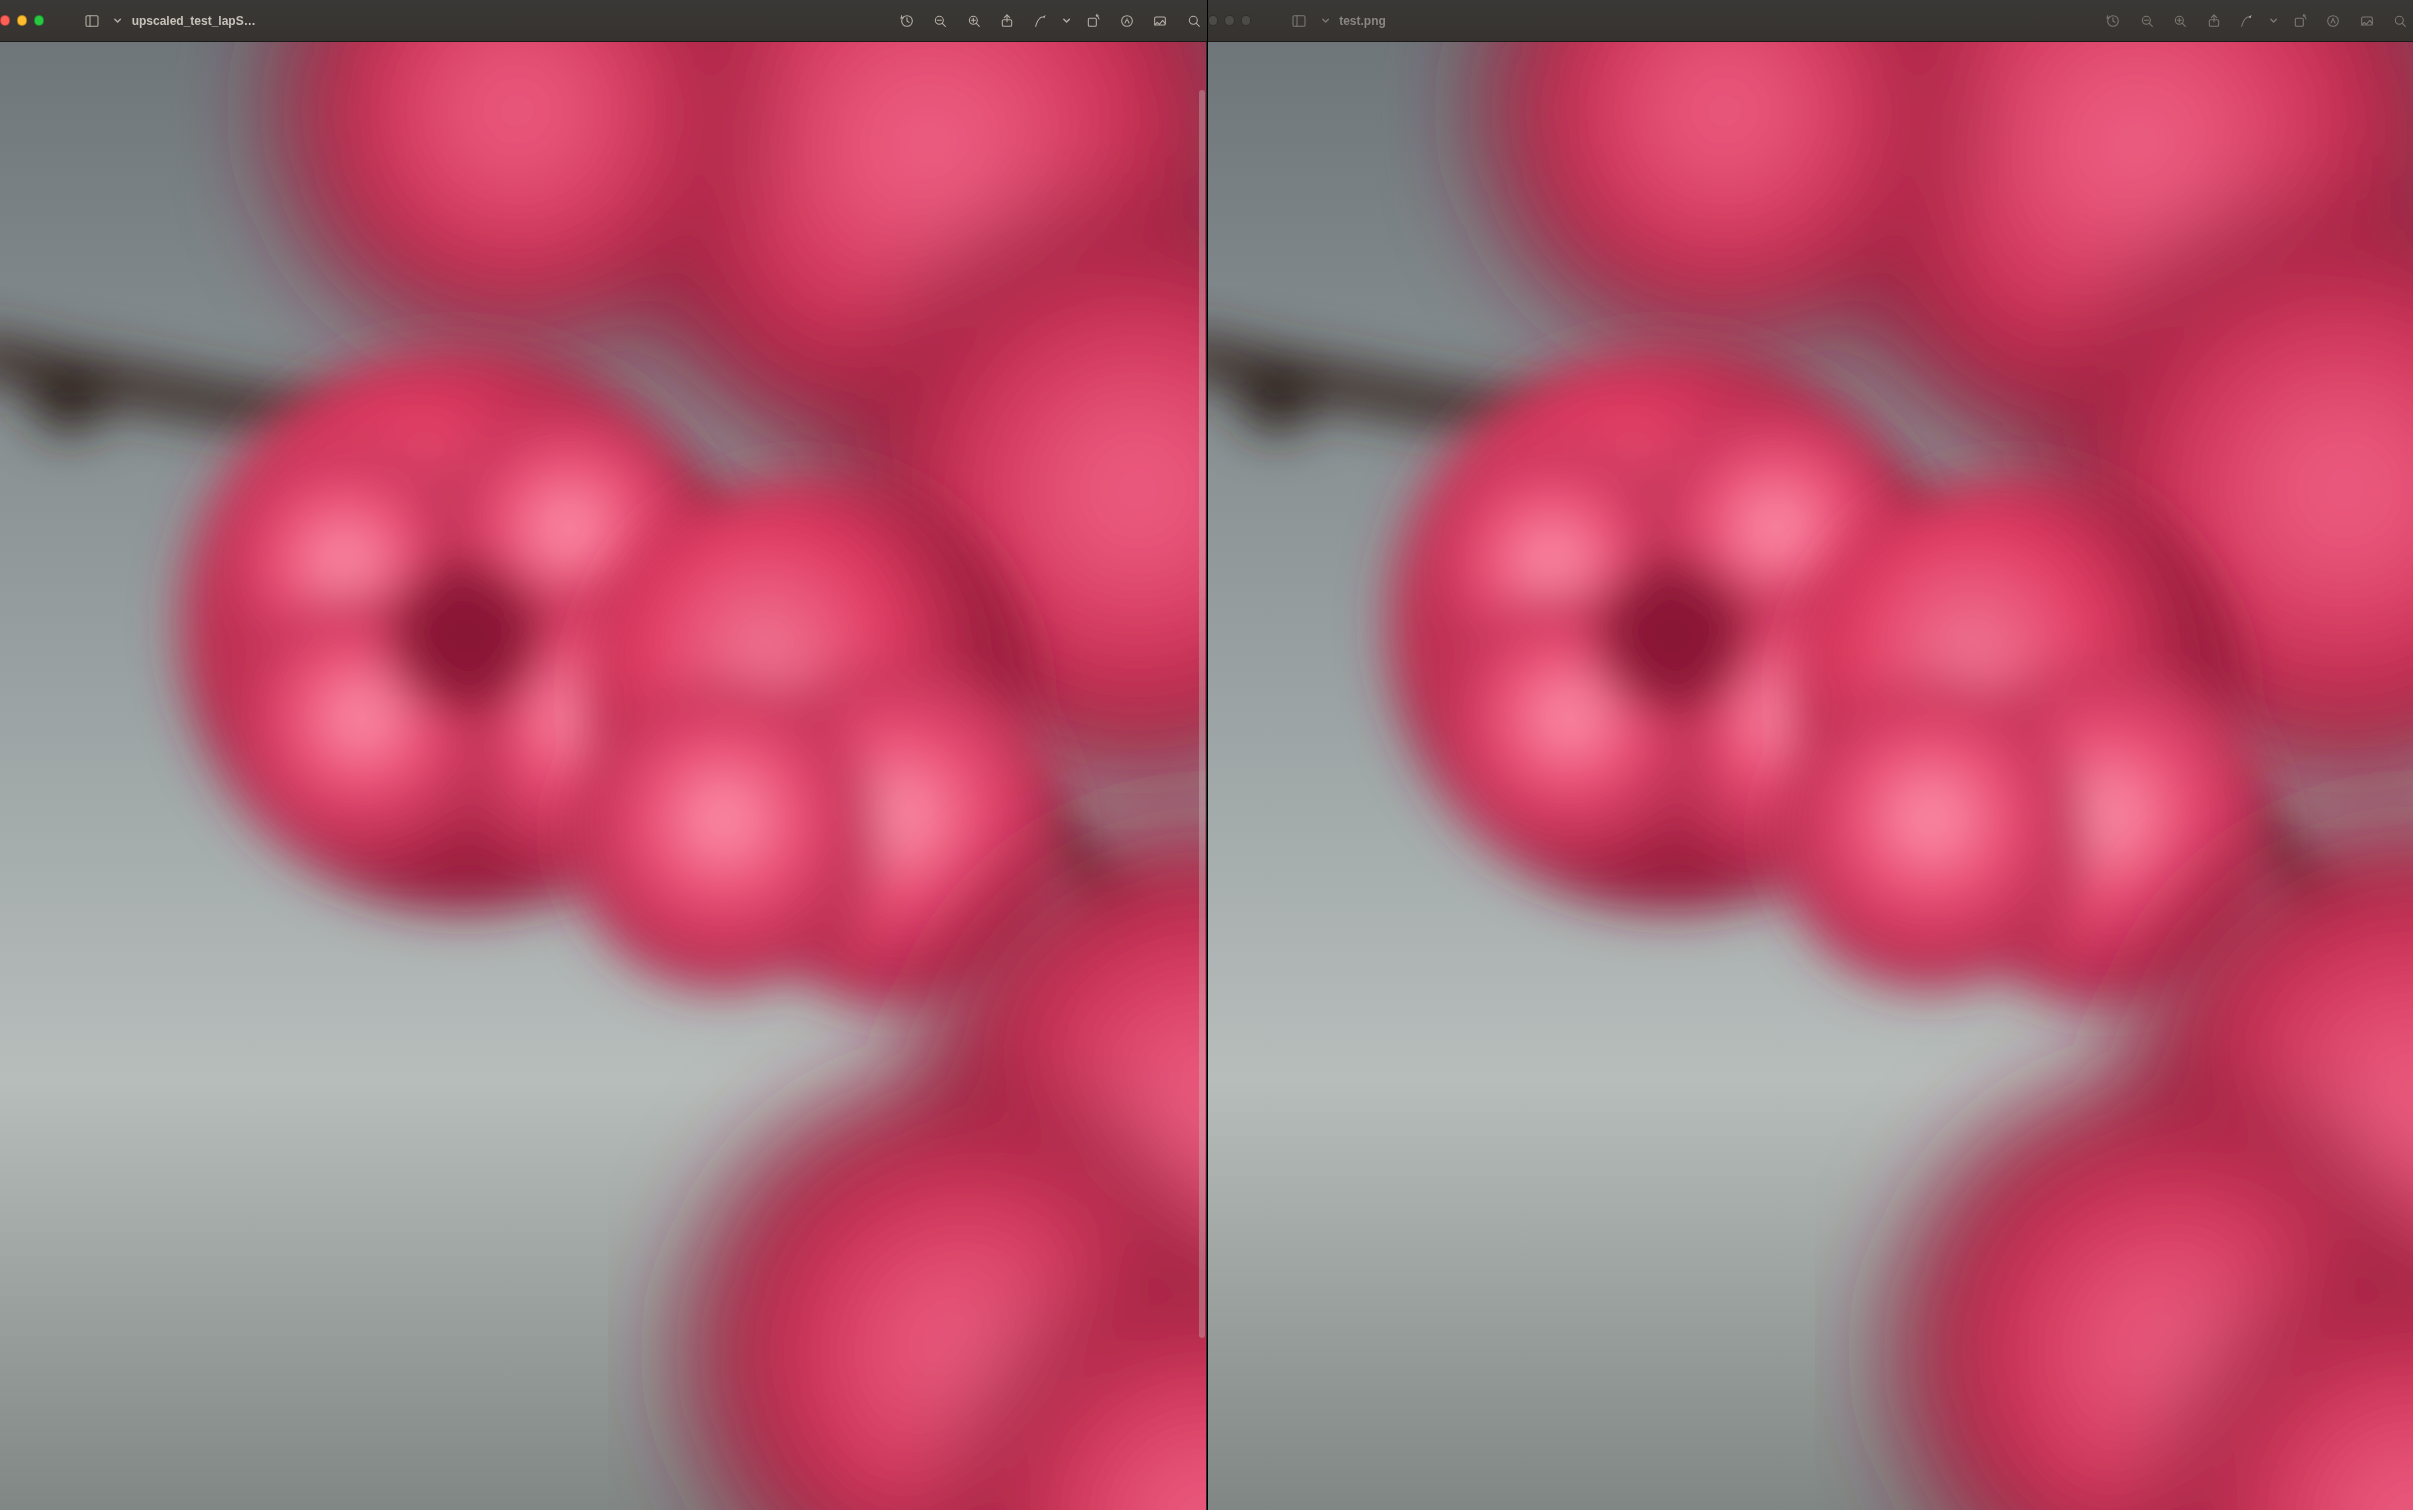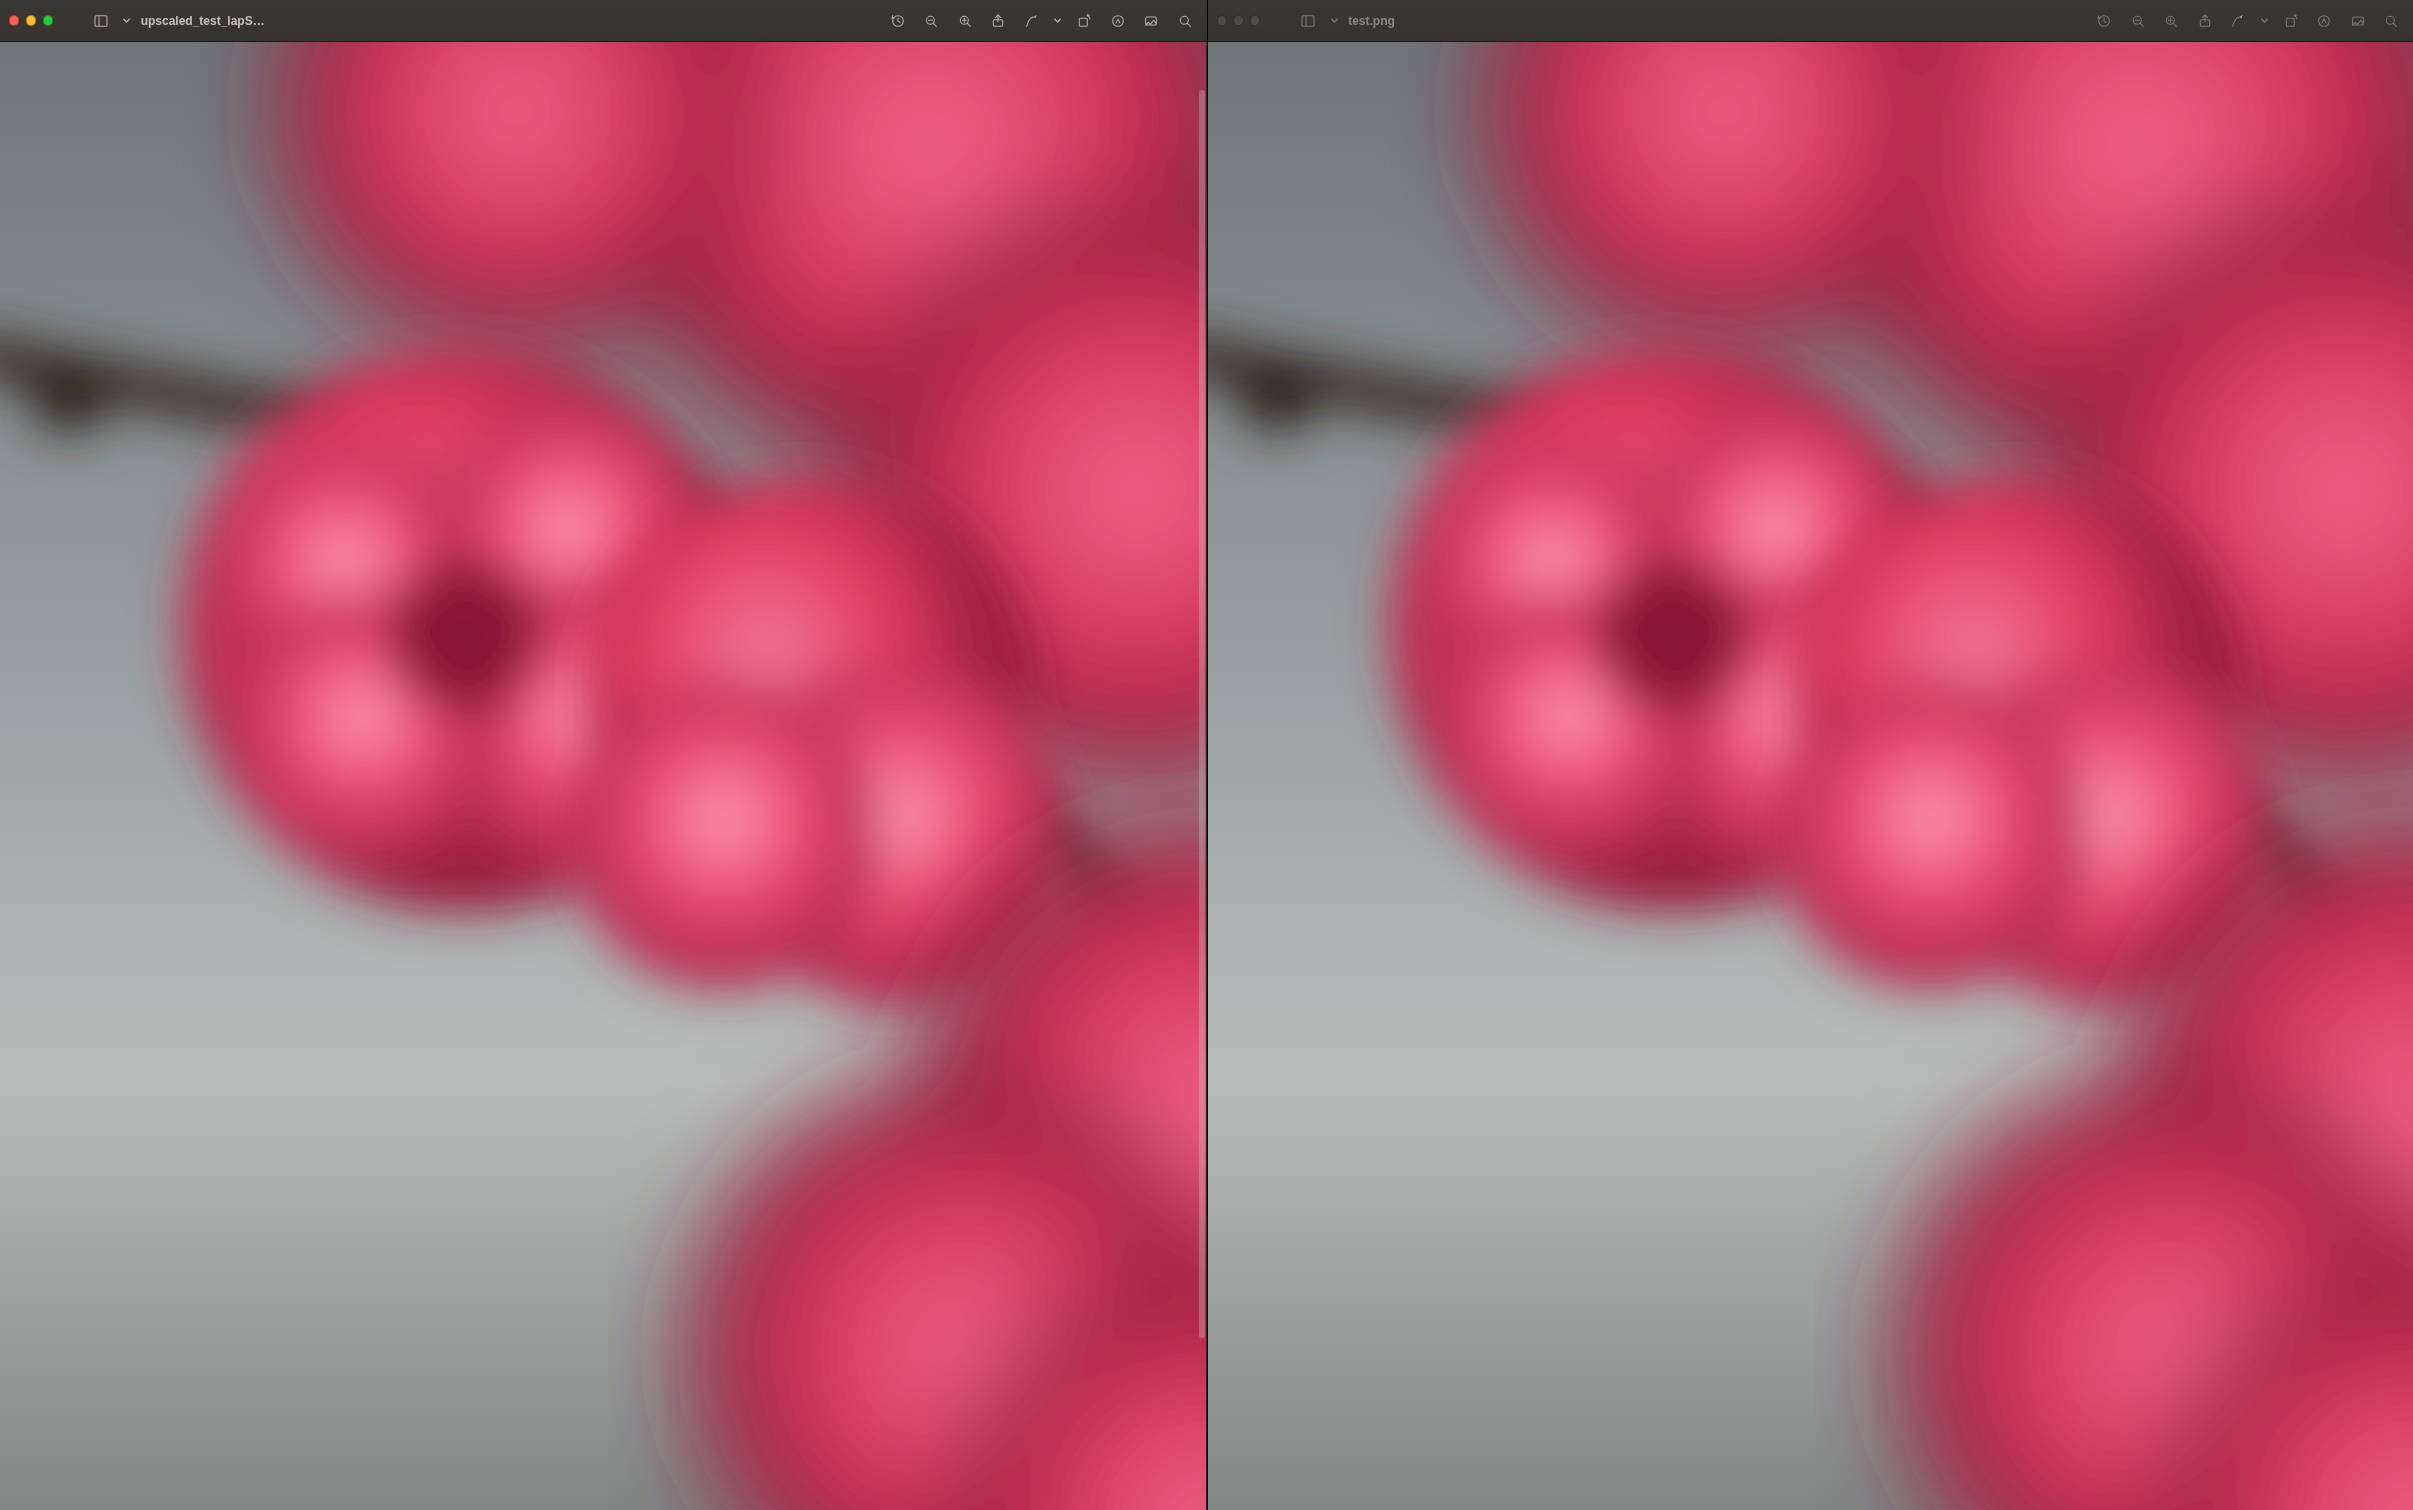--- a/index.html
+++ b/index.html
@@ -31,21 +31,21 @@
       border-left: 0.8px solid #000;
     }
 
     
     .toolbar {
       height: 42px;
       background: linear-gradient(#3a3836, #36332f);
       border-bottom: 0.8px solid #1a1a1a;
       display: flex;
       align-items: center;
-      padding: 0 9px;
+      padding: 0 0;
       gap: 8px;
       color: #b8b3ab;
       white-space: nowrap;
       position: relative;
       z-index: 5;
     }
 
     .traffic {
       display: flex;
       gap: 6.4px;

